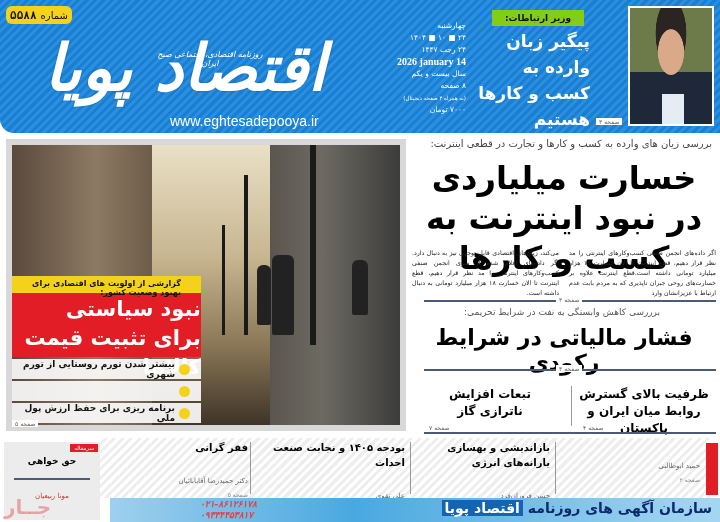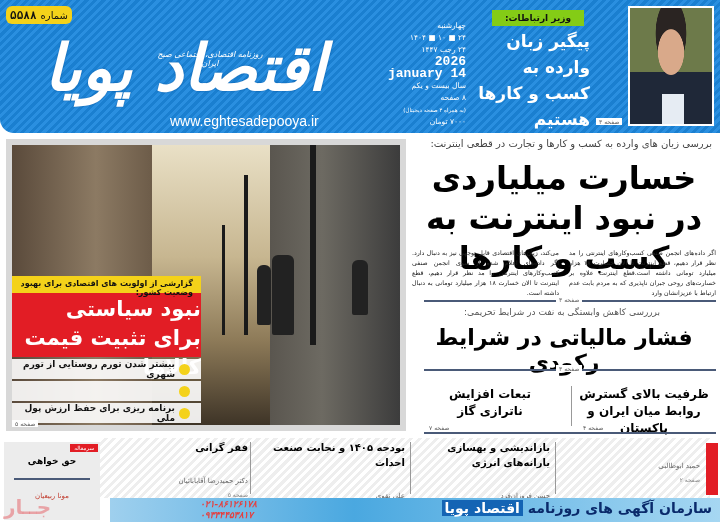--- a/index.html
+++ b/index.html
@@ -8,34 +8,34 @@
 .abs{position:absolute}
 
 .mast{left:0;top:0;width:720px;height:133px;background:repeating-linear-gradient(135deg,#1a7fd0 0 3px,#2a8fe0 3px 6px);border-radius:0 0 0 14px}
 .issue{left:6px;top:6px;width:66px;height:18px;background:#f4d21a;border-radius:6px;display:flex;align-items:center;justify-content:center;gap:4px;direction:rtl}
 .issue .lbl{font-size:10px;color:#111}
 .issue .num{font-size:11px;font-weight:bold;color:#111;font-family:"DejaVu Sans Mono",monospace}
 .logo{left:20px;top:20px;width:330px;height:95px;color:#fff;font-family:"DejaVu Serif",serif;font-size:64px;font-weight:bold;font-style:italic;text-align:center;line-height:95px;letter-spacing:-2px;text-shadow:0 0 2px #0a5ca8}
 .tagline{left:150px;top:50px;width:120px;color:#fff;font-size:8px;font-style:italic;text-align:center}
 .url{left:170px;top:113px;font-size:14px;color:#fff;direction:ltr;font-family:"Liberation Sans",sans-serif}
 .dateblk{left:376px;top:20px;width:90px;color:#fff;font-size:7.5px;line-height:12px;text-align:right}
-.dateblk .en{font-family:Liberation Mono, monospace;font-weight:bold;font-size:13px;direction:ltr;text-align:right}
+.dateblk .en{font-family:Liberation Serif, serif;font-weight:bold;font-size:10px;direction:ltr;text-align:right}
 .minister-tag{left:492px;top:10px;width:92px;height:16px;background:#84cc16;color:#111;font-size:9px;font-weight:bold;text-align:center;line-height:16px}
 .minister-head{left:472px;top:28px;width:118px;color:#fff;font-weight:bold;font-size:17px;line-height:26px;text-align:right}
 .photo{left:628px;top:6px;width:86px;height:120px;border:2px solid #fff;background:radial-gradient(ellipse at 50% 38%,#d9a98a 0 22%,transparent 23%),radial-gradient(ellipse at 50% 22%,#2a2422 0 26%,transparent 27%),linear-gradient(180deg,#6d7a4a 0 55%,#1f2838 55% 100%)}
 .photo .shirt{position:absolute;left:32px;bottom:0;width:22px;height:30px;background:#e6ecf3}
 .pageref{font-size:6px;color:#555;background:#fff;padding:0 3px}
 
 .mainphoto{left:6px;top:139px;width:400px;height:292px;border:6px solid #d8d8d8;background:linear-gradient(180deg,#e9e0c6 0%,#c7b690 40%,#8d7a58 70%,#3e3427 100%)}
 .bldg-l{position:absolute;left:0;top:0;width:140px;height:280px;background:linear-gradient(90deg,#5a4a3b,#8c7a63 60%,#6d5c49)}
 .bldg-r{position:absolute;right:0;top:0;width:130px;height:280px;background:linear-gradient(270deg,#3c3c3c,#6d6a62 60%,#5a564f)}
 .lamp{position:absolute;width:4px;background:#1a1a1a}
 .person{position:absolute;background:#222;border-radius:6px 6px 2px 2px}
 .redbox{left:12px;top:276px;width:189px;height:150px}
-.redbox .kicker{height:17px;background:#f4d21a;font-size:8px;color:#111;text-align:right;padding:3px 8px;font-weight:bold}
+.redbox .kicker{height:17px;background:#f4d21a;font-size:8px;color:#111;text-align:right;padding:3px 20px;font-weight:bold}
 .redbox .head{background:#e21d25;color:#fff;font-weight:bold;font-size:21px;line-height:29px;text-align:right;padding:2px 0;height:64px}
 .bullet{display:flex;align-items:center;gap:4px;height:20px;background:rgba(255,255,255,.9);margin-top:2px;padding:0 11px;font-size:9px;font-weight:bold;color:#111}
 .bullet .dot{width:11px;height:11px;border-radius:50%;background:#f4d21a;flex:none}
 
 .kicker1{left:412px;top:138px;width:300px;font-size:10px;color:#444;text-align:right}
 .lead{left:412px;top:158px;width:304px;font-size:32px;font-weight:bold;line-height:40px;text-align:center;color:#000}
 .body2{left:412px;top:248px;width:304px;display:flex;gap:10px;font-size:6.3px;line-height:10px;color:#222;text-align:justify}
 .body2 div{flex:1}
 .hr{height:2px;background:#4a5a78;position:absolute}
 .kicker2{left:412px;top:307px;width:300px;font-size:9px;color:#555;text-align:center}

